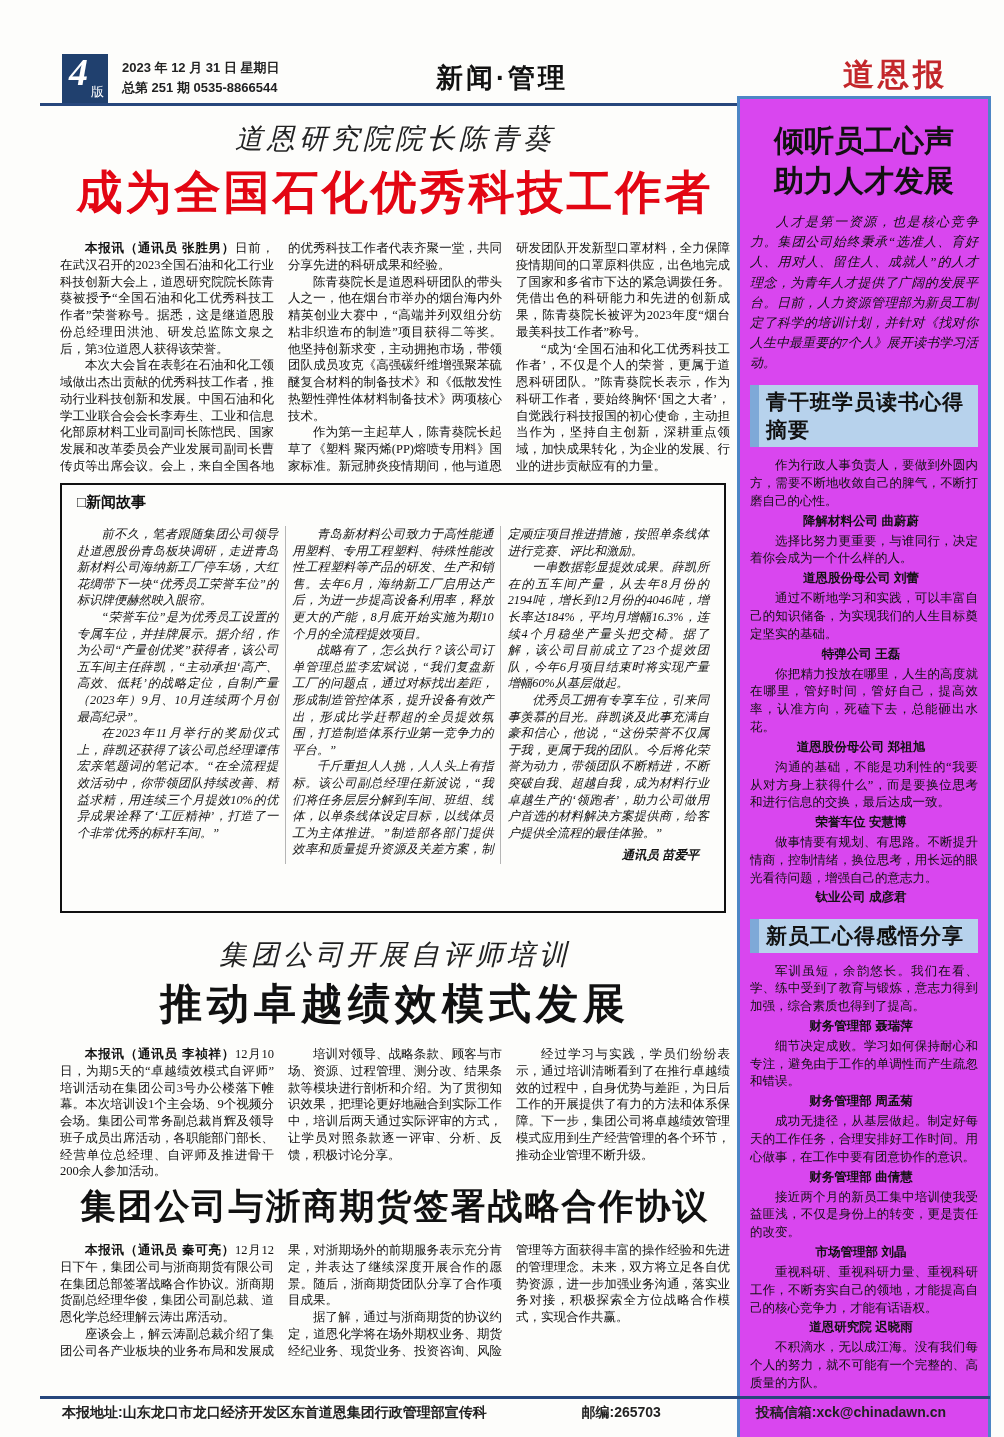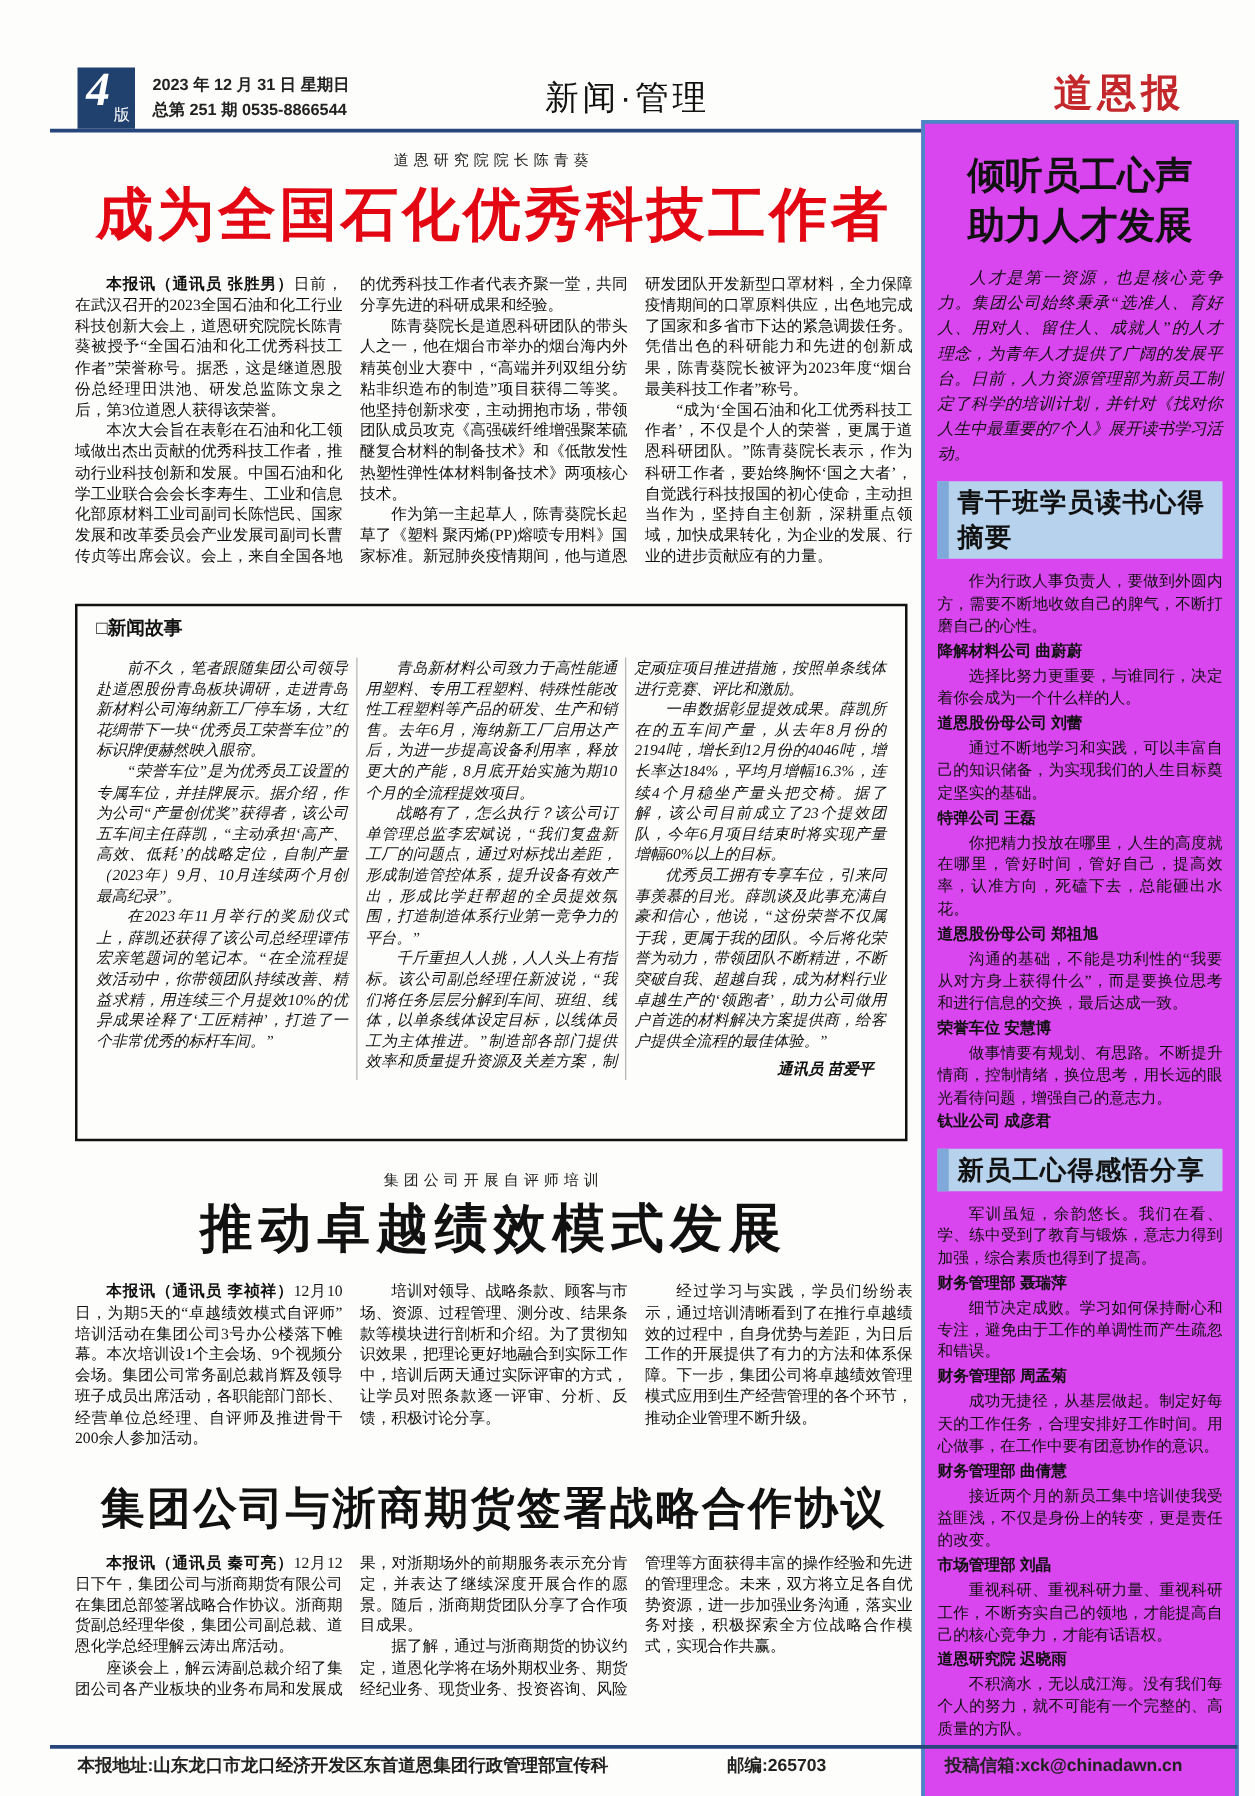--- a/index.html
+++ b/index.html
@@ -13,29 +13,29 @@
   
   .page-badge{position:absolute;left:62px;top:54px;width:46px;height:49px;
     background:var(--badge-bg);color:#fff;}
   .badge-num{position:absolute;left:7px;top:-4px;font-size:38px;font-style:italic;
     font-family:"Liberation Serif",serif;font-weight:700;}
   .badge-label{position:absolute;right:4px;bottom:2px;font-size:13px;
     font-family:"Liberation Sans","DejaVu Sans",sans-serif;}
   .mast-date{position:absolute;left:122px;top:58px;font-size:13px;line-height:1.55;
     font-family:"Liberation Sans","DejaVu Sans",sans-serif;font-weight:700;color:#222;}
   .mast-section{position:absolute;left:0;right:0;top:60px;text-align:center;font-size:27px;
-    font-weight:400;letter-spacing:3px;font-family:"Liberation Sans","DejaVu Sans",sans-serif;}
+    font-weight:700;letter-spacing:3px;font-family:"Liberation Sans","DejaVu Sans",sans-serif;}
   .mast-paper{position:absolute;right:56px;top:54px;font-size:31px;font-weight:700;
     letter-spacing:4px;color:var(--paper-red);font-family:"Liberation Serif",serif;}
   .rule{position:absolute;left:40px;width:950px;height:3px;background:var(--navy);}
   .rule-top{top:103px;}
   .rule-bottom{top:1396px;}
   
   article{position:absolute;left:60px;width:670px;}
-  .kicker{text-align:center;font-size:12px;letter-spacing:4px;color:#222;}
+  .kicker{text-align:center;font-size:28px;letter-spacing:4px;color:#222;font-style:italic;}
   .headline{text-align:center;font-family:"Liberation Sans","DejaVu Sans",sans-serif;
     font-weight:900;color:#111;}
   .headline.red{color:var(--headline-red);}
   .body3{column-count:3;column-gap:14px;text-align:justify;font-size:12.5px;line-height:1.34;}
   .body3 p{text-indent:2em;margin:0;}
   .body3 p strong{font-family:"Liberation Sans","DejaVu Sans",sans-serif;font-weight:700;}
   .body3 p.byline{text-indent:0;text-align:right;font-weight:700;padding-right:10px;
     font-family:"Liberation Sans","DejaVu Sans",sans-serif;margin-top:6px;}
   
   #article-main{top:116px;}
@@ -63,21 +63,21 @@
   .sidebar{position:absolute;left:737px;top:96px;width:254px;height:1354px;
     border:3px solid var(--sidebar-border);background:#d946ef;padding:12px 10px;overflow:hidden;}
   .sb-title{text-align:center;font-family:"Liberation Sans","DejaVu Sans",sans-serif;
     font-weight:900;font-size:30px;line-height:1.32;margin:10px 0 12px;}
   .sb-intro{font-size:13px;line-height:1.55;font-style:italic;text-indent:2em;
     text-align:justify;margin-bottom:12px;}
   .sb-header{background:var(--section-highlight);border-left:9px solid #7ea9d8;
     font-family:"Liberation Sans","DejaVu Sans",sans-serif;font-weight:900;font-size:21px;
     padding:3px 2px 3px 7px;letter-spacing:1px;margin:12px 0 10px;}
   .sb-quote{font-size:12.5px;line-height:1.42;text-indent:2em;text-align:justify;margin:0;}
-  .sb-attr{font-size:12.5px;line-height:1.45;font-weight:700;text-align:left;
+  .sb-attr{font-size:12.5px;line-height:1.45;font-weight:700;text-align:center;
     padding-right:6px;margin:1px 0 3px;
     font-family:"Liberation Sans","DejaVu Sans",sans-serif;}
   
   .footline{position:absolute;left:62px;right:58px;top:1404px;display:flex;
     justify-content:space-between;font-size:14px;font-weight:700;
     font-family:"Liberation Sans","DejaVu Sans",sans-serif;color:#222;}
 </style>
 </head>
 <body>
 
@@ -109,21 +109,21 @@
 
   <article id="article-story">
     <div class="story-label">□新闻故事</div>
     <div class="body3">
         <p>前不久，笔者跟随集团公司领导赴道恩股份青岛板块调研，走进青岛新材料公司海纳新工厂停车场，大红花绸带下一块“优秀员工荣誉车位”的标识牌便赫然映入眼帘。</p>
         <p>“荣誉车位”是为优秀员工设置的专属车位，并挂牌展示。据介绍，作为公司“产量创优奖”获得者，该公司五车间主任薛凯，“主动承担‘高产、高效、低耗’的战略定位，自制产量（2023年）9月、10月连续两个月创最高纪录”。</p>
         <p>在2023年11月举行的奖励仪式上，薛凯还获得了该公司总经理谭伟宏亲笔题词的笔记本。“在全流程提效活动中，你带领团队持续改善、精益求精，用连续三个月提效10%的优异成果诠释了‘工匠精神’，打造了一个非常优秀的标杆车间。”</p>
         <p>青岛新材料公司致力于高性能通用塑料、专用工程塑料、特殊性能改性工程塑料等产品的研发、生产和销售。去年6月，海纳新工厂启用达产后，为进一步提高设备利用率，释放更大的产能，8月底开始实施为期10个月的全流程提效项目。</p>
         <p>战略有了，怎么执行？该公司订单管理总监李宏斌说，“我们复盘新工厂的问题点，通过对标找出差距，形成制造管控体系，提升设备有效产出，形成比学赶帮超的全员提效氛围，打造制造体系行业第一竞争力的平台。”</p>
         <p>千斤重担人人挑，人人头上有指标。该公司副总经理任新波说，“我们将任务层层分解到车间、班组、线体，以单条线体设定目标，以线体员工为主体推进。”制造部各部门提供效率和质量提升资源及关差方案，制定顽症项目推进措施，按照单条线体进行竞赛、评比和激励。</p>
-        <p>一串数据彰显提效成果。薛凯所在的五车间产量，从去年8月份的2194吨，增长到12月份的4046吨，增长率达184%，平均月增幅16.3%，连续4个月稳坐产量头把交椅。据了解，该公司目前成立了23个提效团队，今年6月项目结束时将实现产量增幅60%以上的目标。</p>
+        <p>一串数据彰显提效成果。薛凯所在的五车间产量，从去年8月份的2194吨，增长到12月份的4046吨，增长率达184%，平均月增幅16.3%，连续4个月稳坐产量头把交椅。据了解，该公司目前成立了23个提效团队，今年6月项目结束时将实现产量增幅60%从基层做起。</p>
         <p>优秀员工拥有专享车位，引来同事羡慕的目光。薛凯谈及此事充满自豪和信心，他说，“这份荣誉不仅属于我，更属于我的团队。今后将化荣誉为动力，带领团队不断精进，不断突破自我、超越自我，成为材料行业卓越生产的‘领跑者’，助力公司做用户首选的材料解决方案提供商，给客户提供全流程的最佳体验。”</p>
         <p class="byline">通讯员 苗爱平</p>
       </div>
   </article>
 
   <article id="article-training">
     <div class="kicker">集团公司开展自评师培训</div>
     <h1 class="headline">推动卓越绩效模式发展</h1>
     <div class="body3">
         <p><strong>本报讯（通讯员 李祯祥）</strong>12月10日，为期5天的“卓越绩效模式自评师”培训活动在集团公司3号办公楼落下帷幕。本次培训设1个主会场、9个视频分会场。集团公司常务副总裁肖辉及领导班子成员出席活动，各职能部门部长、经营单位总经理、自评师及推进骨干200余人参加活动。</p>

